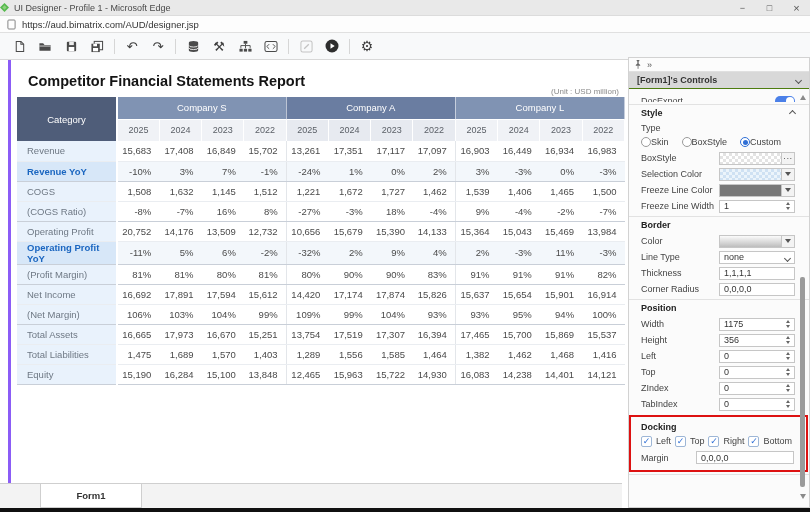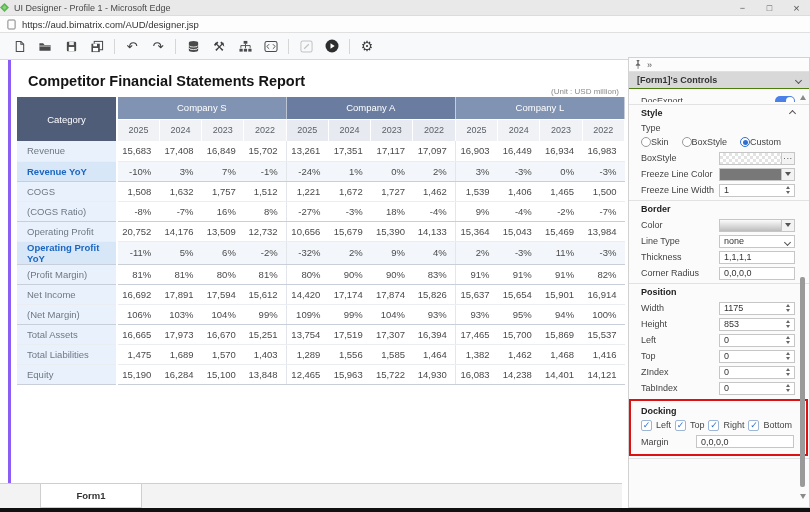--- a/index.html
+++ b/index.html
@@ -273,21 +273,21 @@
           <td class="v sep">2%</td>
           <td class="v">3%</td>
           <td class="v">-3%</td>
           <td class="v">0%</td>
           <td class="v">-3%</td>
         </tr>
         <tr>
           <th class="rl">COGS</th>
           <td class="v">1,508</td>
           <td class="v">1,632</td>
-          <td class="v">1,757</td>
+          <td class="v">1,145</td>
           <td class="v sep">1,512</td>
           <td class="v">1,221</td>
           <td class="v">1,672</td>
           <td class="v">1,727</td>
           <td class="v sep">1,462</td>
           <td class="v">1,539</td>
           <td class="v">1,406</td>
           <td class="v">1,465</td>
           <td class="v">1,500</td>
         </tr>
@@ -470,20 +470,27 @@
   </div>
 
   <div class="frow">
     <span>BoxStyle</span>
     <span class="ctl">
         <span class="sw checker"></span>
         <span class="dots">···</span>
       </span>
   </div>
   <div class="frow">
+    <span>Selection Color</span>
+    <span class="ctl">
+        <span class="sw bluchk"></span>
+        <span class="dd"></span>
+      </span>
+  </div>
+  <div class="frow">
     <span>Freeze Line Color</span>
     <span class="ctl">
         <span class="sw gray"></span>
         <span class="dd"></span>
       </span>
   </div>
   <div class="frow">
     <span>Freeze Line Width</span>
     <span class="ibox">
         <span>1</span>
@@ -534,21 +541,21 @@
           <span>1175</span>
           <span class="spin">
             <i class="tu"></i>
             <i class="td2"></i>
           </span>
         </span>
       </div>
       <div class="frow">
         <span>Height</span>
         <span class="ibox">
-          <span>853</span>
+          <span>356</span>
           <span class="spin">
             <i class="tu"></i>
             <i class="td2"></i>
           </span>
         </span>
       </div>
       <div class="frow">
         <span>Left</span>
         <span class="ibox">
           <span>0</span>

